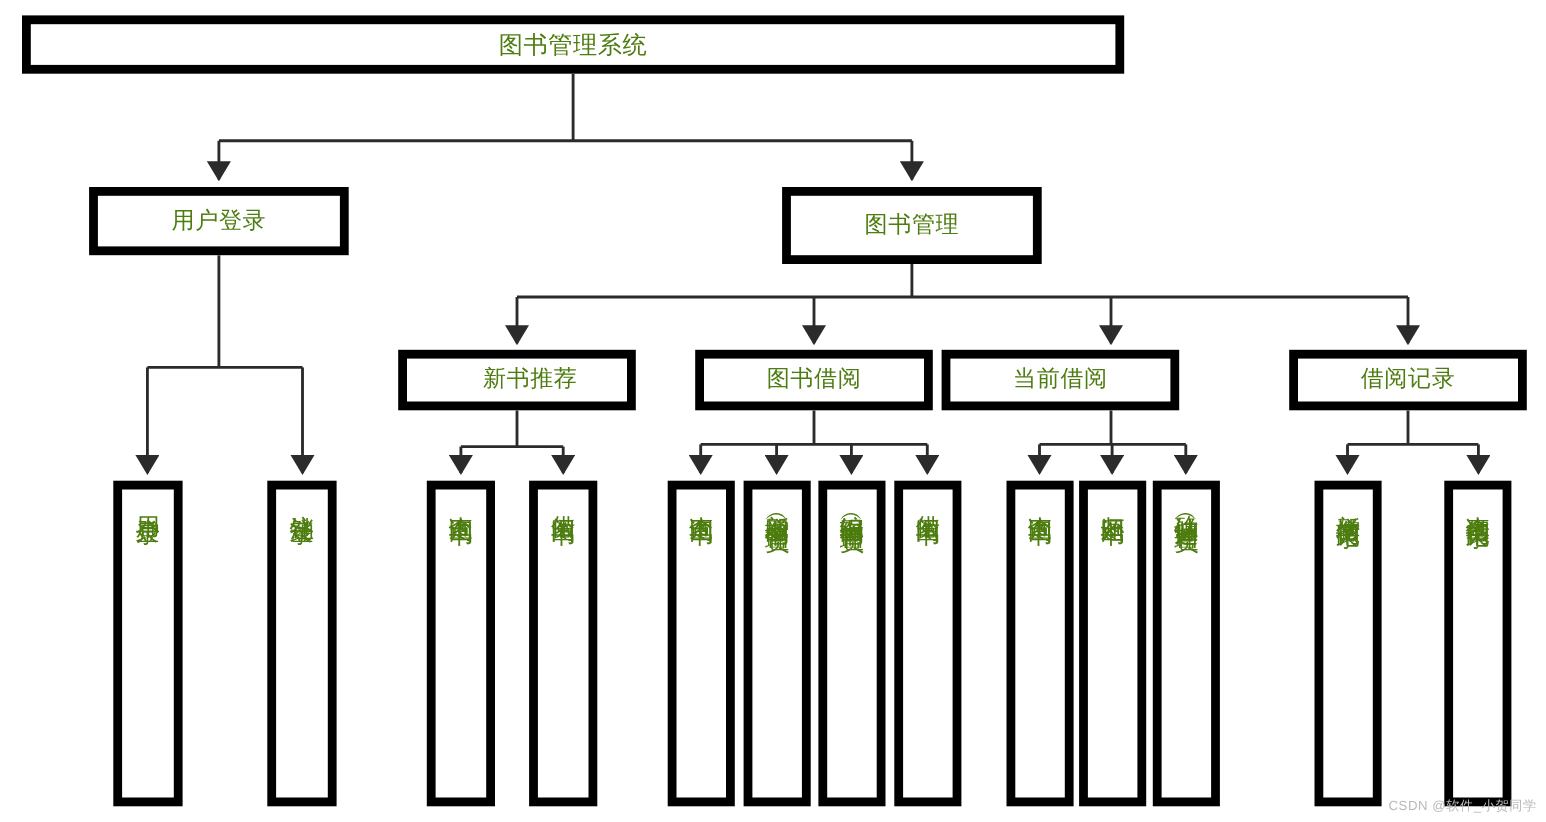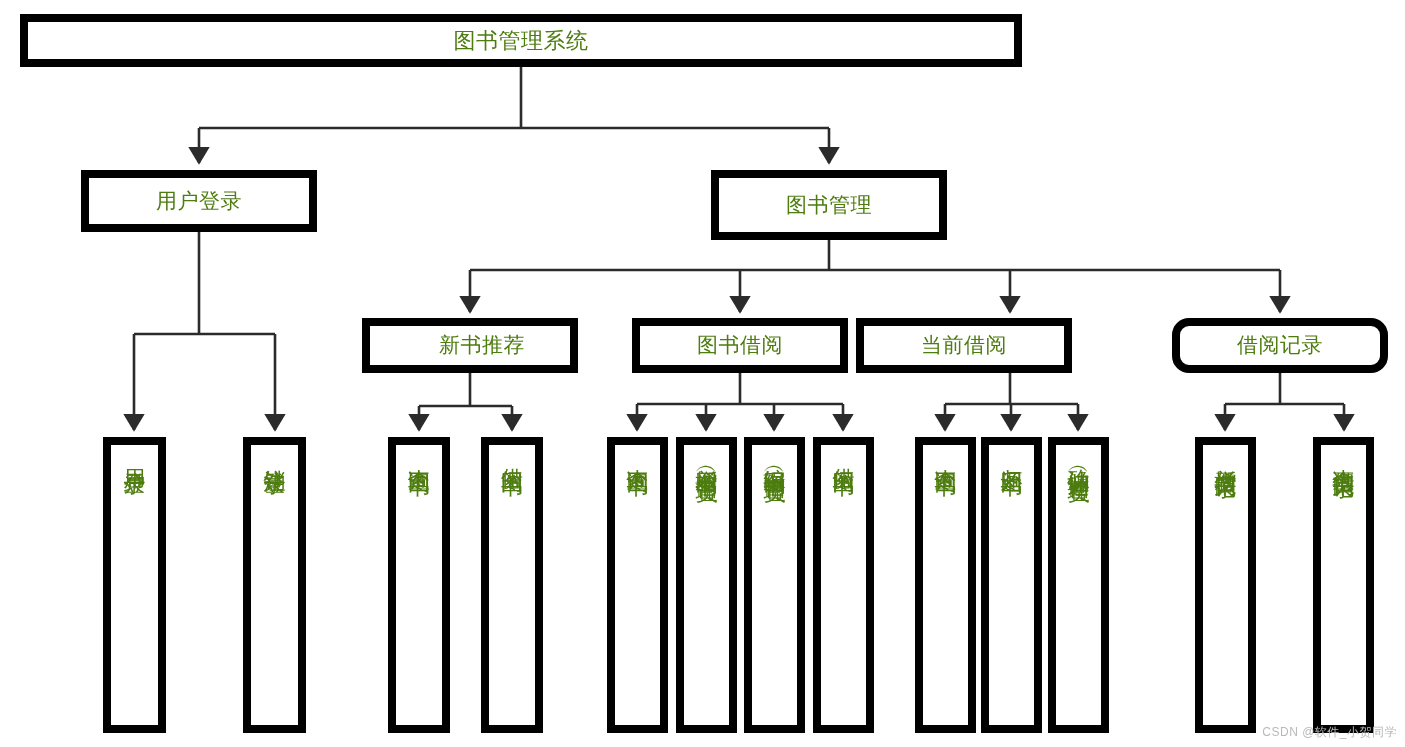--- a/index.html
+++ b/index.html
@@ -142,21 +142,21 @@
 
   <div class="node h" style="left:362px; top:318px; width:216px; height:55px;padding-left:24px;">
     <span class="label">新书推荐</span>
   </div>
   <div class="node h" style="left:632px; top:318px; width:216px; height:55px;">
     <span class="label">图书借阅</span>
   </div>
   <div class="node h" style="left:856px; top:318px; width:216px; height:55px;">
     <span class="label">当前借阅</span>
   </div>
-  <div class="node h" style="left:1172px; top:318px; width:216px; height:55px;border-radius:17px;">
+  <div class="node h" style="left:1172px; top:318px; width:216px; height:55px;">
     <span class="label">借阅记录</span>
   </div>
 
   <div class="node v" style="left:103px; top:437px; width:63px; height:296px;">
     <span class="label">用户登录</span>
   </div>
   <div class="node v" style="left:243px; top:437px; width:63px; height:296px;">
     <span class="label">注销登录</span>
   </div>
 

